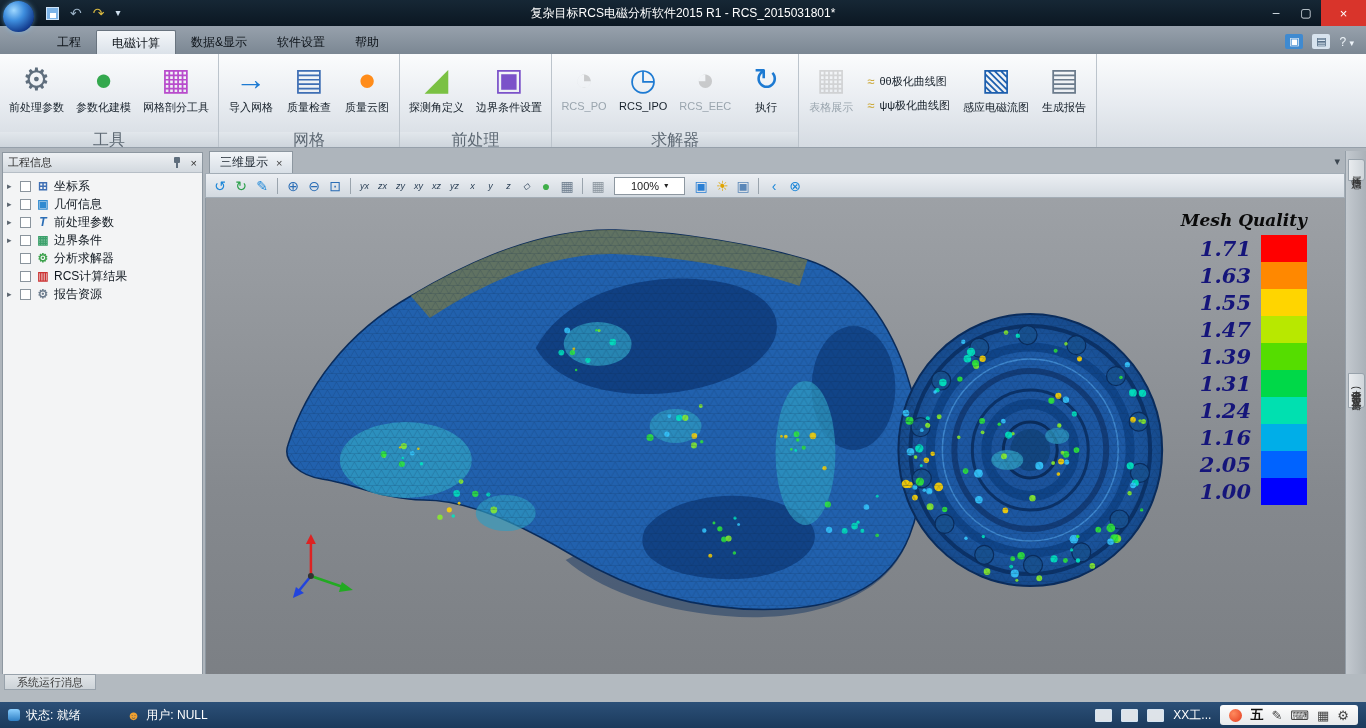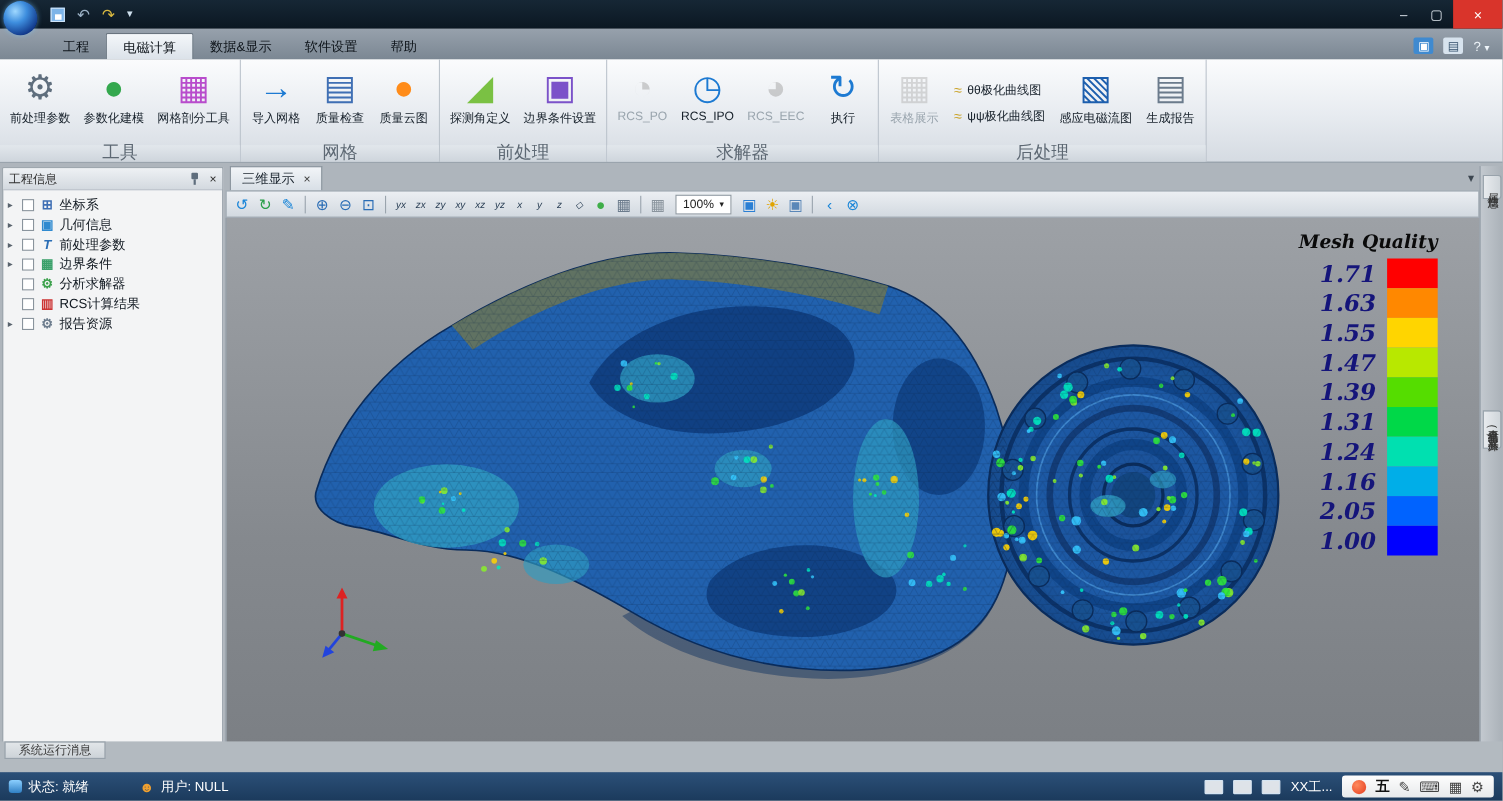--- a/index.html
+++ b/index.html
@@ -76,21 +76,21 @@
   .strip-dd { position:absolute; right:5px; top:4px; color:#3c4650; font-size:11px; }
 
   .vptoolbar { position:absolute; left:205px; top:173px; right:21px; height:25px;
                background:linear-gradient(#eceff3,#d2d9e0); border:1px solid #a3adb6;
                display:flex; align-items:center; padding:0 4px; gap:1px; }
   .ti { min-width:20px; height:20px; display:inline-flex; align-items:center; justify-content:center;
         font-size:14px; border-radius:2px; }
   .ti.viewp { font-size:9px; font-style:italic; min-width:17px; color:#2a3f55; }
   .vsep { width:1px; height:16px; background:#9aa4ad; margin:0 4px; }
   .zoomsel { display:inline-flex; align-items:center; gap:5px; height:18px; background:#fff;
-             border:1px solid #8d97a0; padding:0 6px; font-size:11px; color:#222; margin:16px 5px; }
+             border:1px solid #8d97a0; padding:0 16px; font-size:11px; color:#222; margin:16px 5px; }
 
   
   .canvas { position:absolute; left:205px; top:198px; right:21px; bottom:43px;
             background:linear-gradient(#9da1a6,#85898e 60%,#7b7f84); border-left:1px solid #8d97a0; overflow:hidden; }
   .canvas svg { position:absolute; inset:0; width:100%; height:100%; }
 
   
   .legend { position:absolute; top:12px; right:38px; }
   .legend-title { font-family:"DejaVu Serif",serif; font-style:italic; font-weight:700; font-size:17px;
                   color:#0a0a0a; margin-bottom:5px; text-align:center; }
@@ -132,20 +132,21 @@
 <body>
 
 <div class="titlebar">
   <div class="logo"></div>
   <div class="qat">
     <span class="save-icon"></span>
     <span class="qic" style="color:#9ab0c4">↶</span>
     <span class="qic" style="color:#d8b840">↷</span>
     <span class="qic" style="color:#cfe0ee;font-size:10px">▾</span>
   </div>
+  <div class="title-text">复杂目标RCS电磁分析软件2015 R1 - RCS_2015031801*</div>
   <div class="winbtns">
     <span class="wbtn">–</span>
     <span class="wbtn">▢</span>
     <span class="wbtn close">×</span>
   </div>
 </div>
 
 <div class="tabrow">
   <span class="mtab">工程</span>
   <span class="mtab active">电磁计算</span>
@@ -251,21 +252,20 @@
       </div>
       <div class="rbtn">
         <span class="ric" style="color: rgb(29, 95, 174);">▧</span>
         <span>感应电磁流图</span>
       </div>
       <div class="rbtn">
         <span class="ric" style="color: rgb(107, 123, 140);">▤</span>
         <span>生成报告</span>
       </div>
     </div>
-    <div class="glabel">后处理</div>
   </div>
 
 </div>
 
 <div class="leftpanel">
   <div class="lp-header">
     <span class="lp-title">工程信息</span>
     <span class="pin-icon"></span>
     <span class="lp-close">×</span>
   </div>

